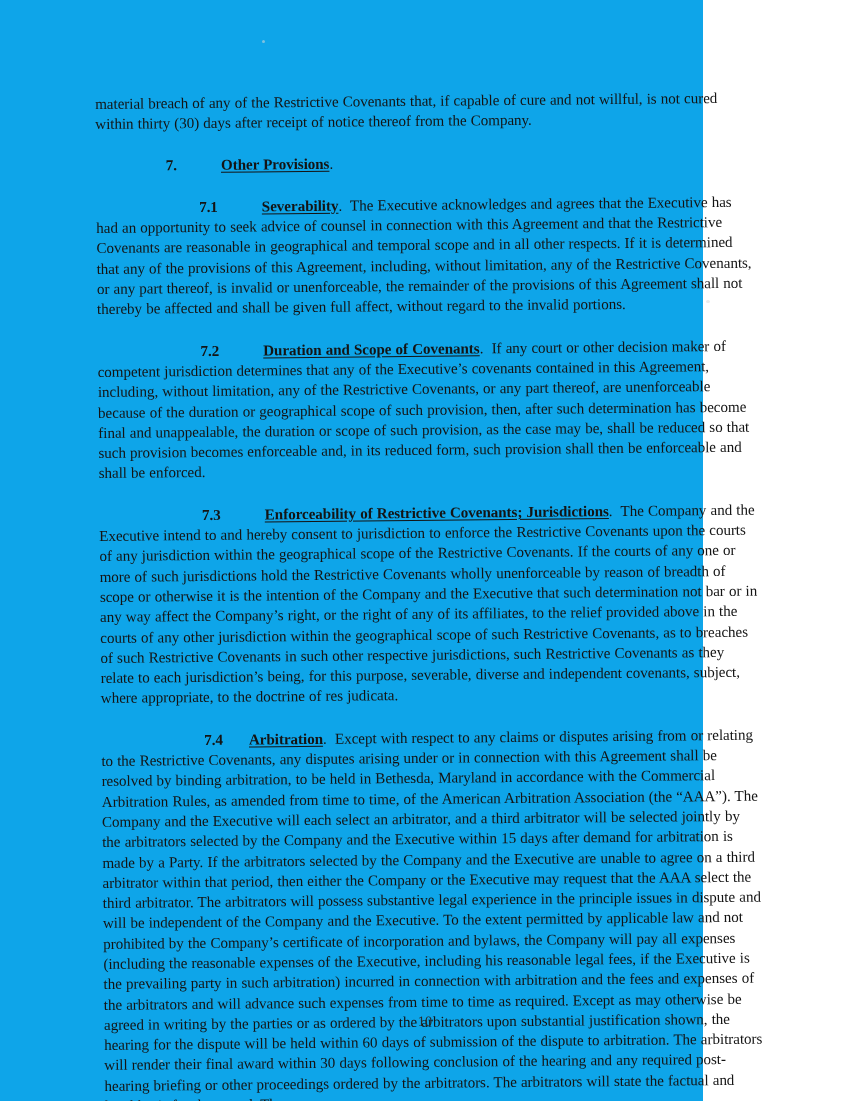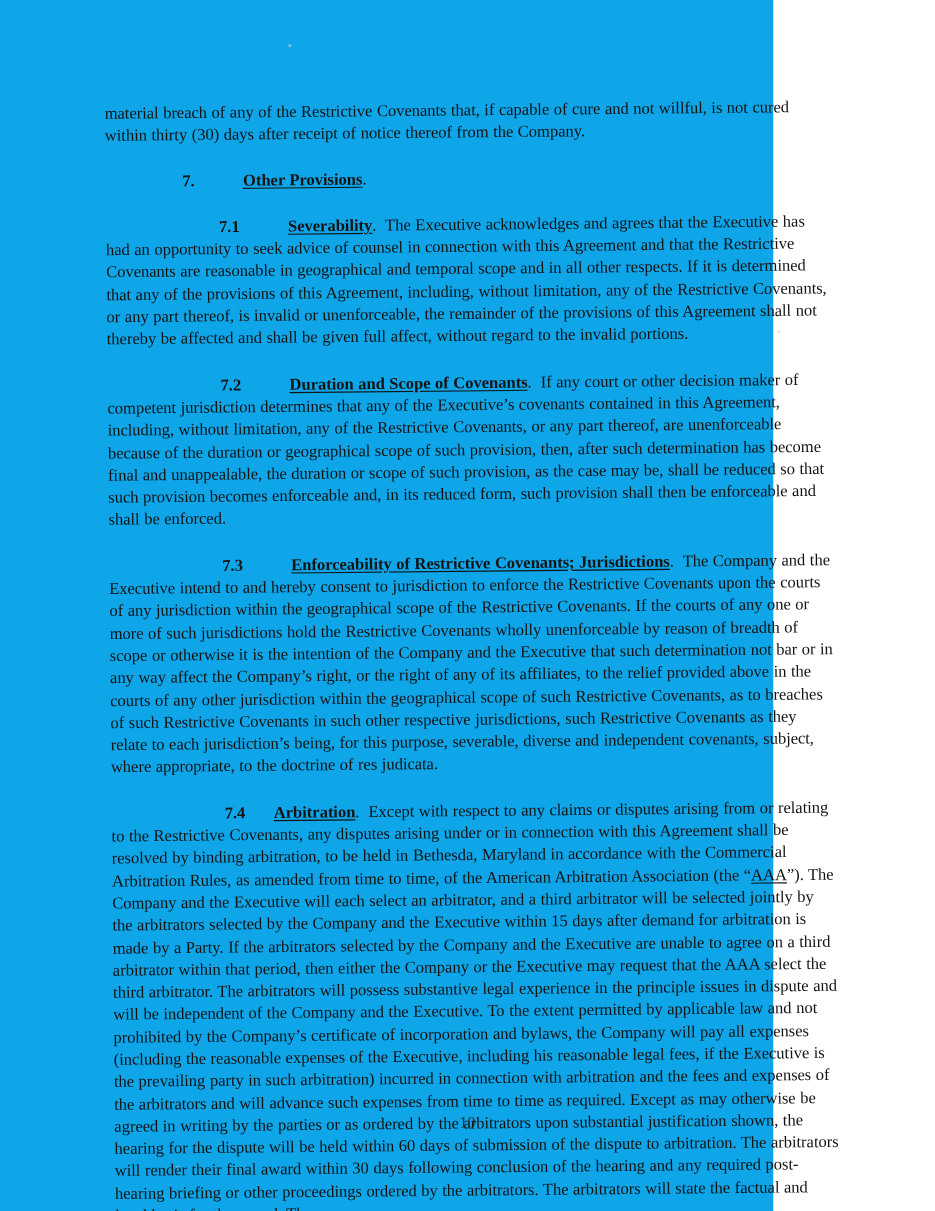--- a/index.html
+++ b/index.html
@@ -58,21 +58,20 @@
 
   .num-gap   { display: inline-block; width: 44px; }
   .num-gap-s { display: inline-block; width: 26px; }
 
   .hdg {
     font-weight: bold;
     text-decoration: underline;
     text-underline-offset: 1.5px;
   }
   .uline {
-    text-decoration: underline;
     text-underline-offset: 1.5px;
   }
 
   #page-number {
     position: absolute;
     left: 0;
     top: 1013px;
     width: 850px;
     text-align: center;
     font-size: 14.4px;

